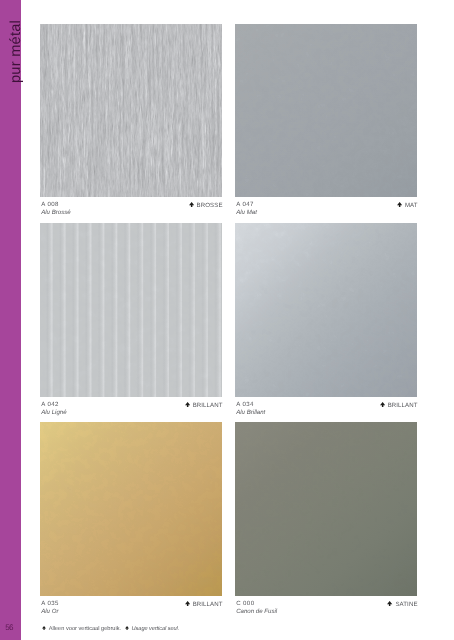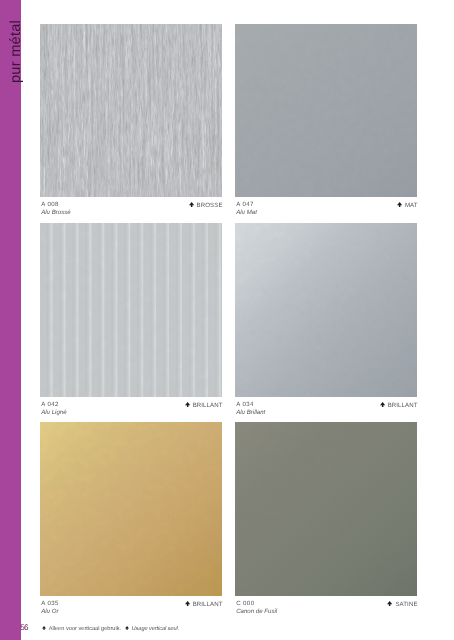--- a/index.html
+++ b/index.html
@@ -6,21 +6,21 @@
   body{width:454px;height:640px;background:#ffffff;font-family:"Liberation Sans",sans-serif;overflow:hidden;
         -webkit-font-smoothing:antialiased;text-rendering:geometricPrecision;}
   .page *{-webkit-font-smoothing:antialiased;}
   .pagenum,.sidebar-title,.code,.name,.fin,.legend{will-change:opacity;}
   .page{position:relative;width:454px;height:640px;background:#fff;overflow:hidden;}
 
   
   .sidebar{position:absolute;left:0;top:0;width:21px;height:640px;background:#a6459b;}
   .sidebar-title{position:absolute;left:9.0px;top:82.5px;transform:rotate(-90deg);transform-origin:0 0;
                  white-space:nowrap;font-size:14.6px;line-height:1;color:#3d1039;letter-spacing:0.25px;}
-  .pagenum{position:absolute;left:0.2px;top:623.9px;width:21px;text-align:left;padding-left:20px;box-sizing:border-box;font-size:8.1px;line-height:1;letter-spacing:-0.6px;color:#5e1a54;}
+  .pagenum{position:absolute;left:0.2px;top:623.9px;width:21px;text-align:left;padding-left:5px;box-sizing:border-box;font-size:8.1px;line-height:1;letter-spacing:-0.6px;color:#5e1a54;}
 
   
   .cell{position:absolute;width:182px;}
   .sw{position:absolute;left:0;top:0;width:182px;overflow:hidden;}
   .sw svg, .sw .fill{position:absolute;left:0;top:0;width:100%;height:100%;display:block;}
 
   .meta{position:absolute;left:0;width:182px;}
   .code{position:absolute;left:1.2px;top:0;font-size:6.1px;line-height:1;color:#55565a;letter-spacing:0.4px;}
   .name{position:absolute;left:1.2px;top:8.6px;font-size:6.1px;line-height:1;color:#55565a;font-style:italic;letter-spacing:0px;}
   .fin{position:absolute;right:-0.6px;top:0;font-size:6.1px;line-height:1;color:#55565a;letter-spacing:0.1px;white-space:nowrap;}

